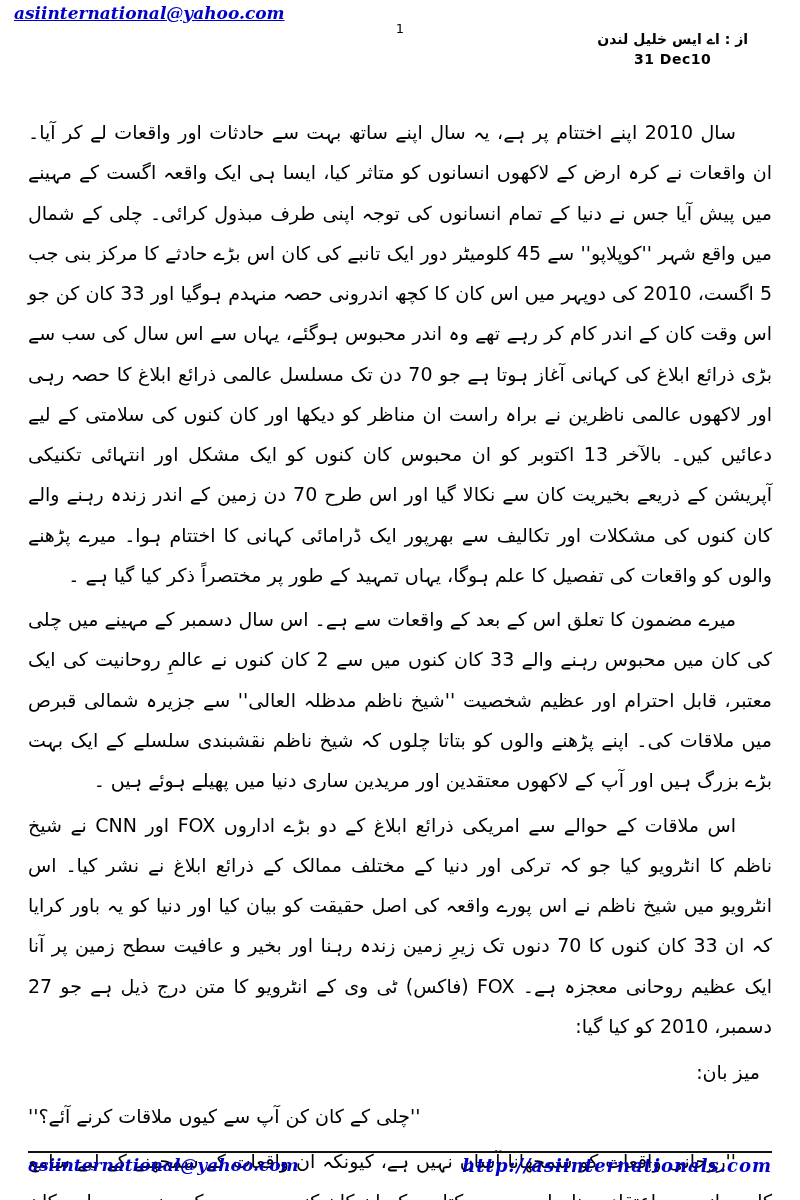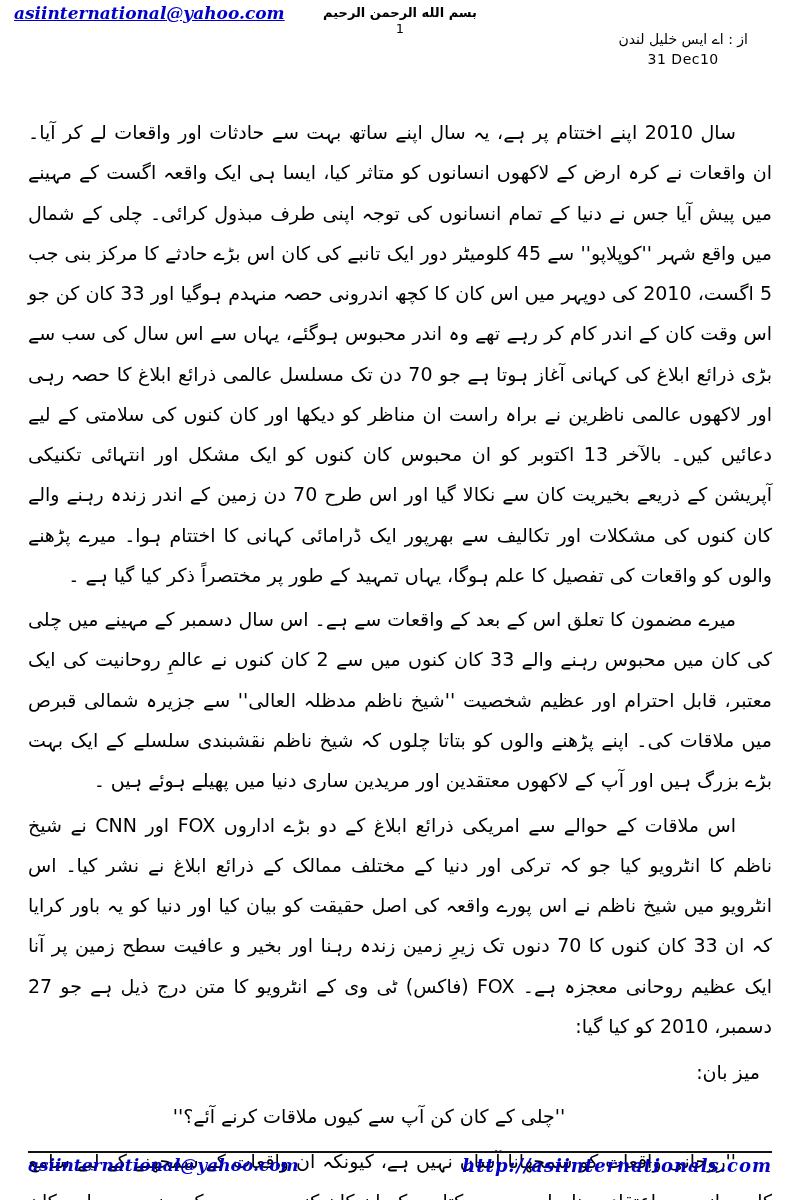--- a/index.html
+++ b/index.html
@@ -28,21 +28,21 @@
     font-size:13px; font-weight:bold;
   }
   .page-num {
     position:absolute; top:21px; left:0; right:0;
     text-align:center;
     font-size:13px;
   }
   .byline {
     position:absolute; top:30px; right:52px;
     text-align:center; direction:rtl;
-    font-size:14px; line-height:1.4;
+    font-size:14px; line-height:1.4;font-weight:bold;
   }
   .byline .date {
     direction:ltr;
     font-size:14px;
     letter-spacing:0.5px;
   }
   .doc-title {
     position:absolute; top:40px; left:0; right:0;
     text-align:center; direction:rtl;
     font-size:33px; font-weight:bold;
@@ -59,21 +59,21 @@
   .para { margin:0 0 4px 0; text-indent:36px; }
   .dialog-label {
     margin:6px 12px 0 0;
     text-indent:0;
     text-align:right;
   }
   .dialog-quote {
     margin:4px 0 4px 0;
     padding-right:62px;
     text-indent:0;
-    text-align:center;
+    text-align:left;
   }
   .answer { margin-top:4px; }
   
   .footer-rule {
     position:absolute;
     left:28px; right:28px; top:1151px;
     border-top:2px solid #111;
     height:0;
   }
   .footer-email {
@@ -94,21 +94,20 @@
     cursor:pointer;
   }
 </style>
 </head>
 <body>
 
 <div class="page">
 
   <a class="header-email">asiinternational@yahoo.com</a>
 
-  <div class="bismillah">بسم الله الرحمن الرحيم</div>
 
   <div class="page-num">1</div>
 
   <div class="byline">
     <div>از : اے ایس خلیل لندن</div>
     <div class="date">31 Dec10</div>
   </div>
 
 
   <div class="body-text">

